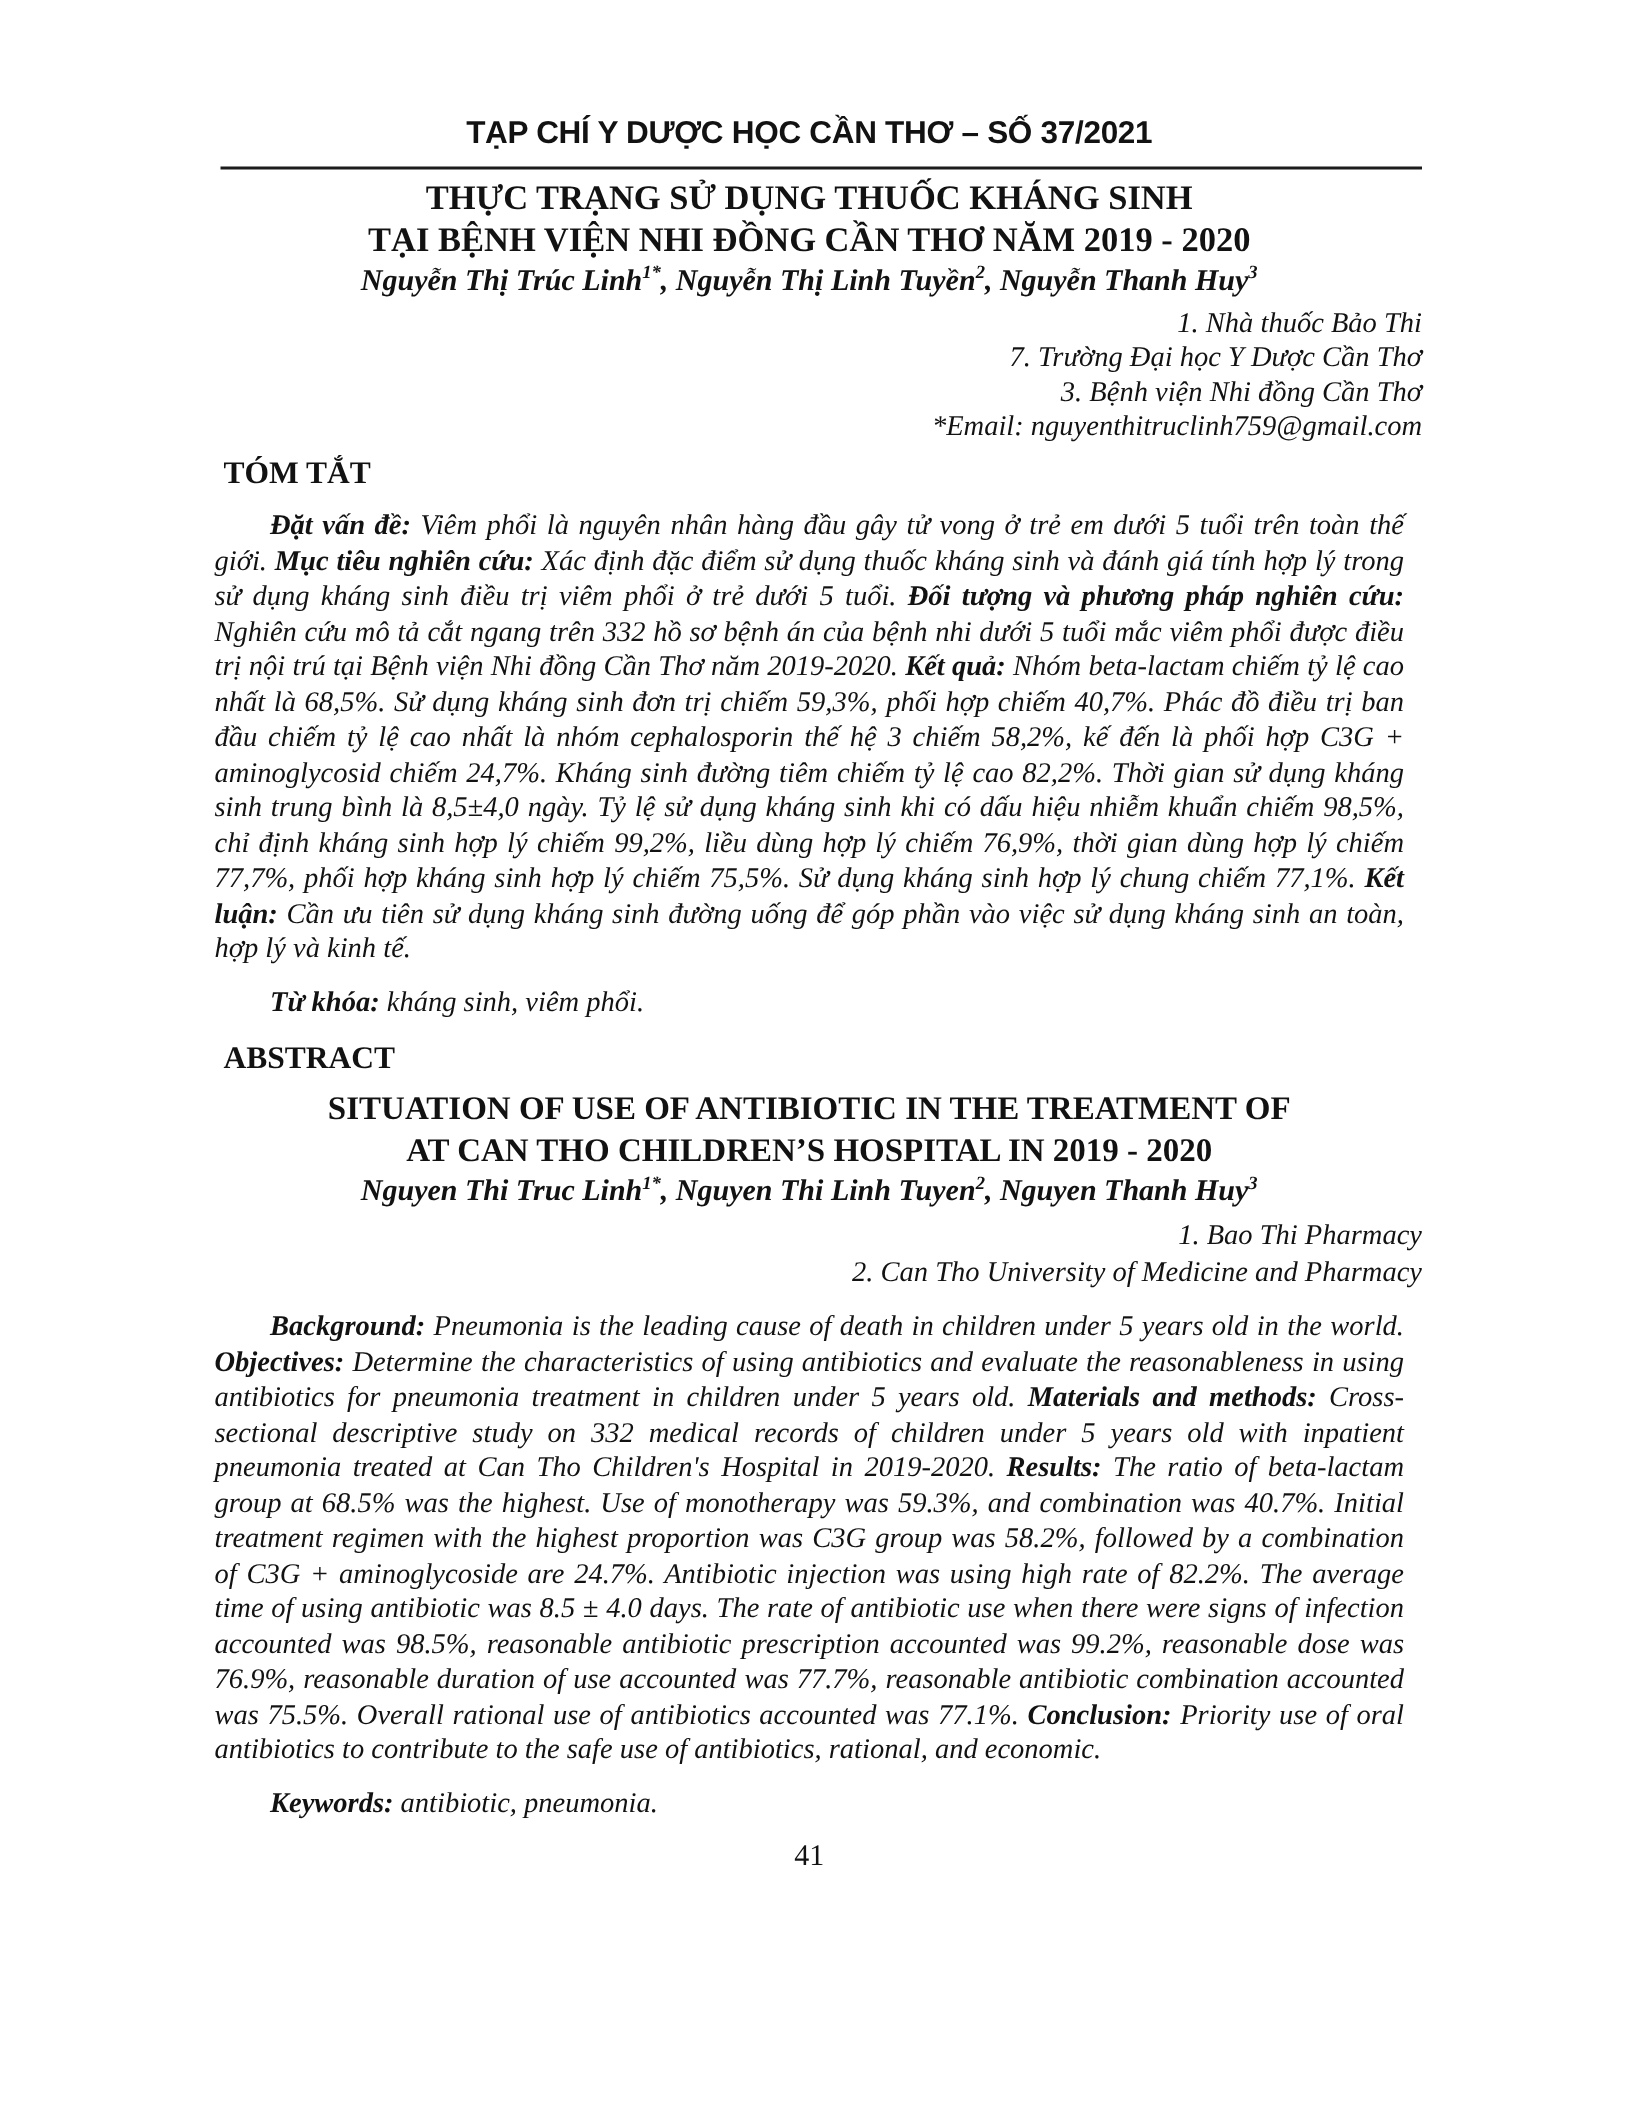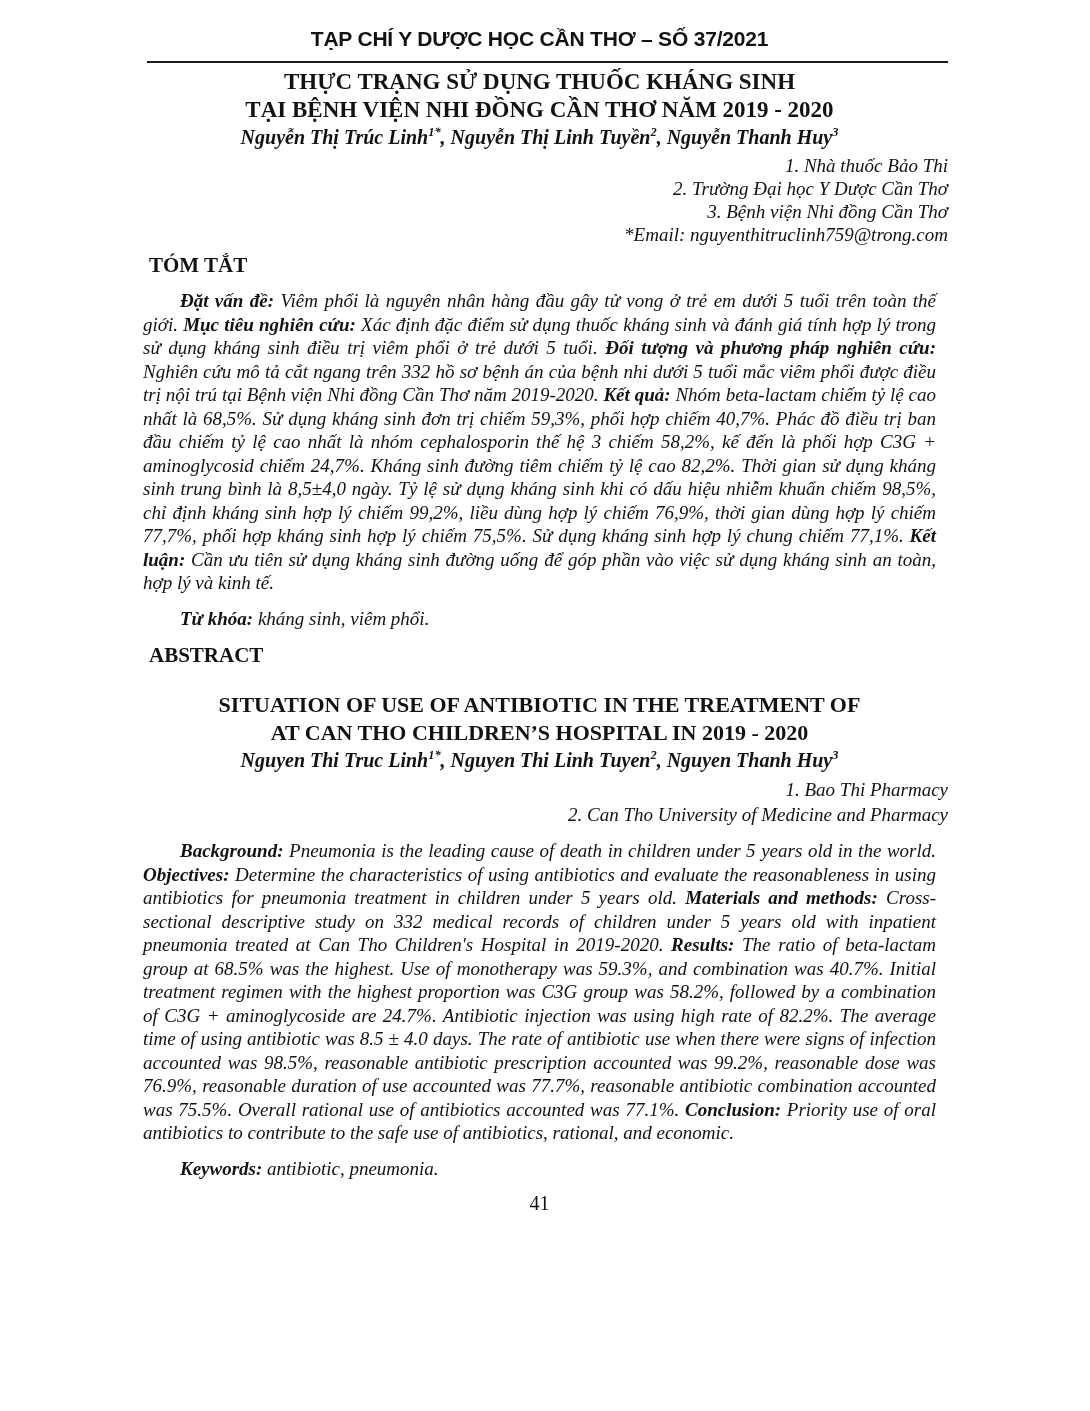--- a/index.html
+++ b/index.html
@@ -16,42 +16,42 @@
     font-family: "Liberation Serif", serif;
     overflow: hidden;
   }
   .content {
     position: absolute;
     left: 131px;
     top: 0;
     width: 817px;
   }
   .journal-header {
-    padding-top: 26px;
+    padding-top: 76px;
     text-align: center;
     font-family: "Liberation Sans", sans-serif;
     font-weight: bold;
     font-size: 21px;
     line-height: 26px;
     letter-spacing: -0.2px;
   }
   .header-rule {
     margin: 9px 0 0 16px;
     border-top: 2px solid #1c1c1c;
     height: 0;
   }
   .article-title {
     margin-top: 5px;
     text-align: center;
     font-weight: bold;
     font-size: 23px;
     line-height: 28px;
   }
   .article-title.en {
-    margin-top: 23px;
+    margin-top: 7px;
     font-size: 22px;
   }
   .authors-line {
     margin-top: 0;
     text-align: center;
     font-weight: bold;
     font-style: italic;
     font-size: 20px;
     line-height: 26px;
   }
@@ -111,23 +111,23 @@
 
     <div class="article-title">
       <div>THỰC TRẠNG SỬ DỤNG THUỐC KHÁNG SINH</div>
       <div>TẠI BỆNH VIỆN NHI ĐỒNG CẦN THƠ NĂM 2019 - 2020</div>
     </div>
 
     <div class="authors-line"><span>Nguyễn Thị Trúc Linh</span><sup>1*</sup><span>, Nguyễn Thị Linh Tuyền</span><sup>2</sup><span>, Nguyễn Thanh Huy</span><sup>3</sup></div>
 
     <div class="affiliations">
       <div>1. Nhà thuốc Bảo Thi</div>
-      <div>2. Trường Đại học Y Dược Cần Thơ</div>
+      <div>7. Trường Đại học Y Dược Cần Thơ</div>
       <div>3. Bệnh viện Nhi đồng Cần Thơ</div>
-      <div>*Email: nguyenthitruclinh759@trong.com</div>
+      <div>*Email: nguyenthitruclinh759@gmail.com</div>
     </div>
 
     <div class="section-heading">TÓM TẮT</div>
 
     <p class="para first"><b>Đặt vấn đề: </b><span>Viêm phổi là nguyên nhân hàng đầu gây tử vong ở trẻ em dưới 5 tuổi trên toàn thế giới. </span><b>Mục tiêu nghiên cứu: </b><span>Xác định đặc điểm sử dụng thuốc kháng sinh và đánh giá tính hợp lý trong sử dụng kháng sinh điều trị viêm phổi ở trẻ dưới 5 tuổi. </span><b>Đối tượng và phương pháp nghiên cứu: </b><span>Nghiên cứu mô tả cắt ngang trên 332 hồ sơ bệnh án của bệnh nhi dưới 5 tuổi mắc viêm phổi được điều trị nội trú tại Bệnh viện Nhi đồng Cần Thơ năm 2019-2020. </span><b>Kết quả: </b><span>Nhóm beta-lactam chiếm tỷ lệ cao nhất là 68,5%. Sử dụng kháng sinh đơn trị chiếm 59,3%, phối hợp chiếm 40,7%. Phác đồ điều trị ban đầu chiếm tỷ lệ cao nhất là nhóm cephalosporin thế hệ 3 chiếm 58,2%, kế đến là phối hợp C3G + aminoglycosid chiếm 24,7%. Kháng sinh đường tiêm chiếm tỷ lệ cao 82,2%. Thời gian sử dụng kháng sinh trung bình là 8,5±4,0 ngày. Tỷ lệ sử dụng kháng sinh khi có dấu hiệu nhiễm khuẩn chiếm 98,5%, chỉ định kháng sinh hợp lý chiếm 99,2%, liều dùng hợp lý chiếm 76,9%, thời gian dùng hợp lý chiếm 77,7%, phối hợp kháng sinh hợp lý chiếm 75,5%. Sử dụng kháng sinh hợp lý chung chiếm 77,1%. </span><b>Kết luận: </b><span>Cần ưu tiên sử dụng kháng sinh đường uống để góp phần vào việc sử dụng kháng sinh an toàn, hợp lý và kinh tế.</span></p>
 
     <p class="para"><b>Từ khóa: </b><span>kháng sinh, viêm phổi.</span></p>
 
     <div class="section-heading en">ABSTRACT</div>
 

